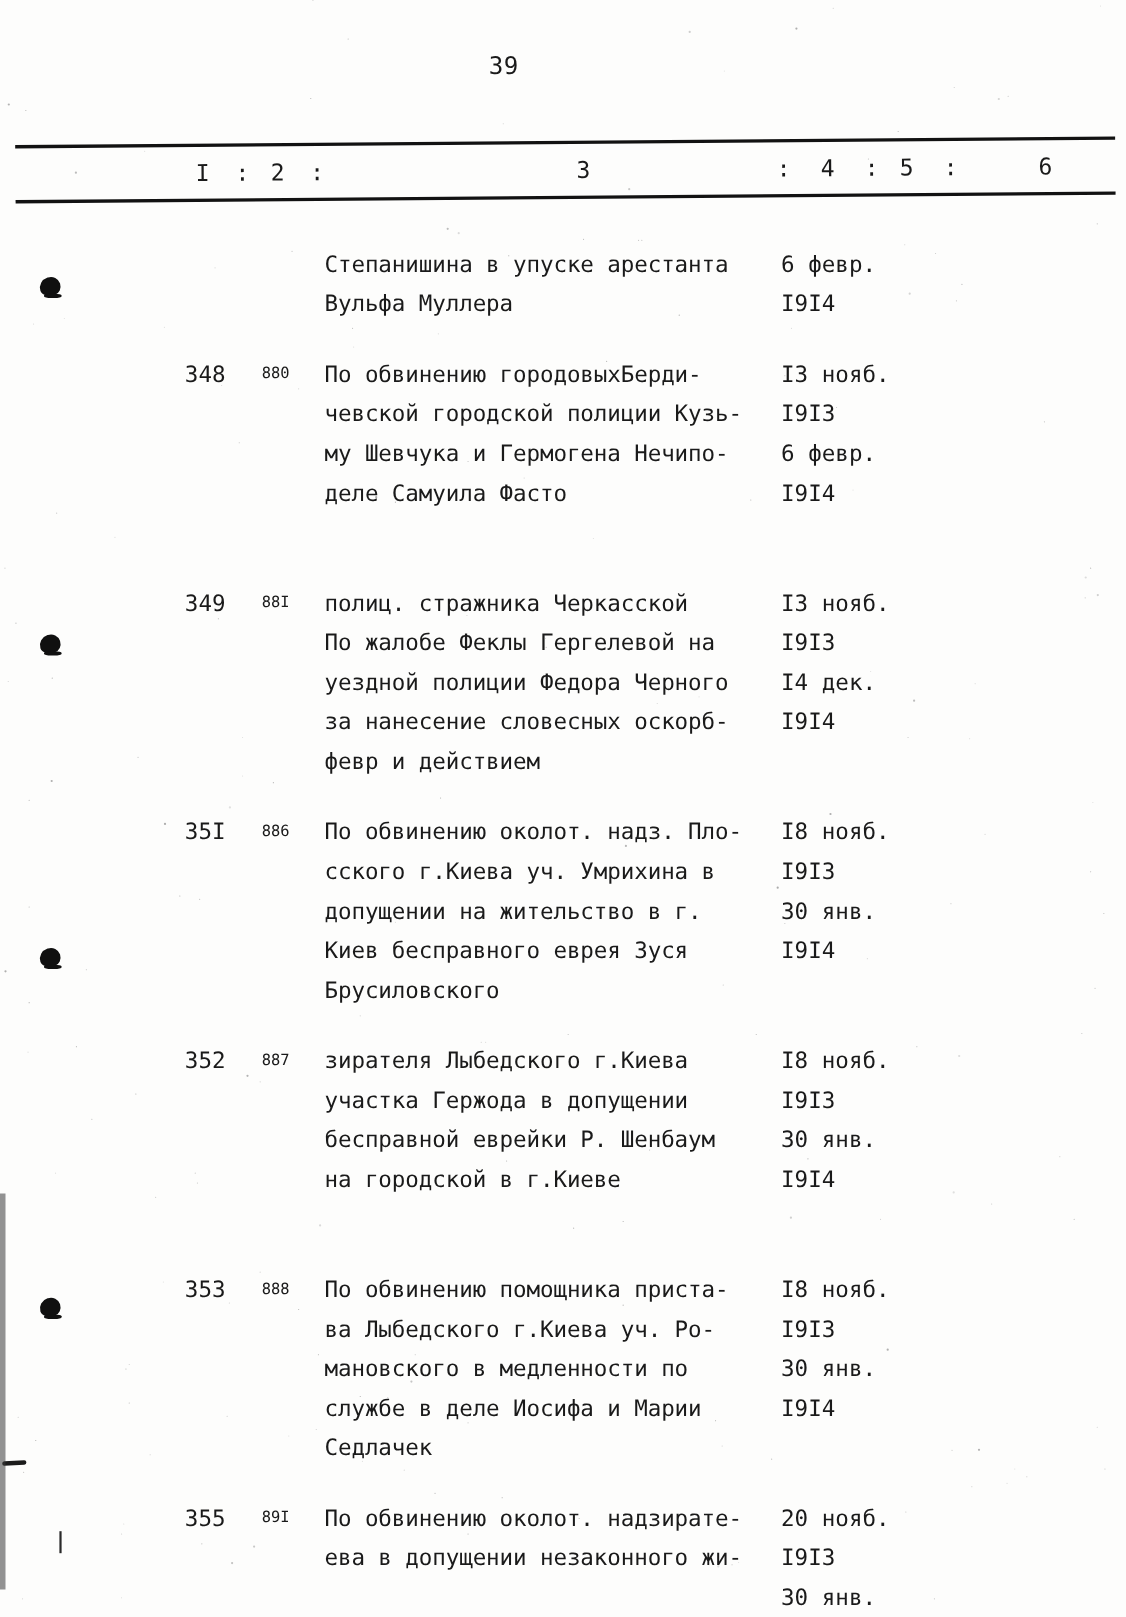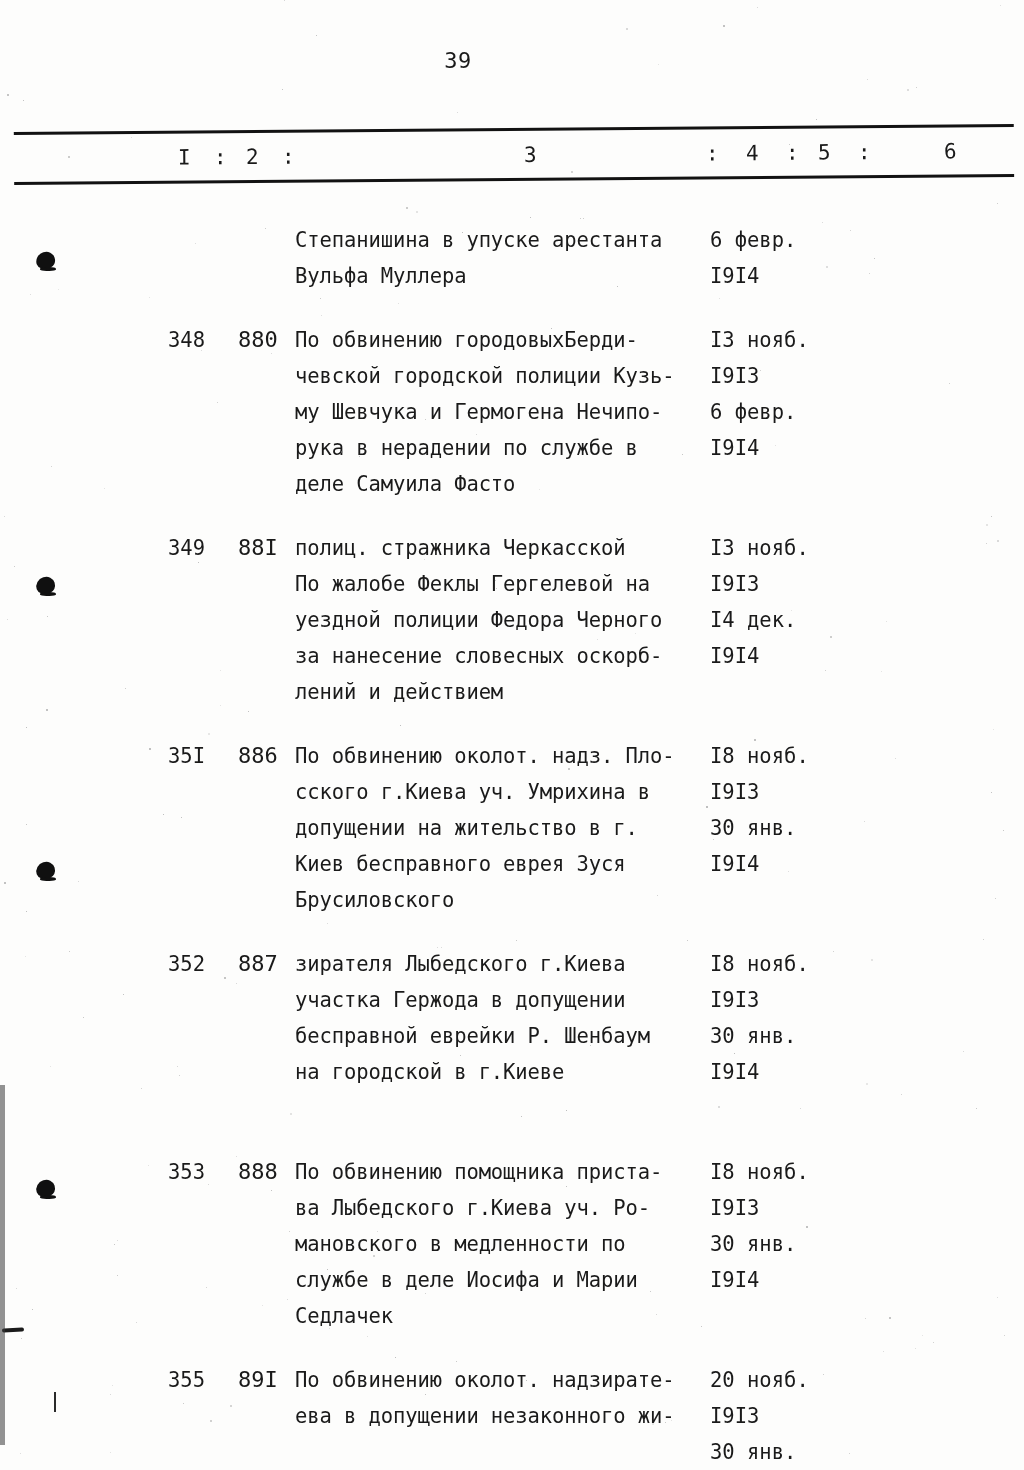--- a/index.html
+++ b/index.html
@@ -104,21 +104,21 @@
     font-size: 20.5px;
     line-height: 36px;
     white-space: pre;
   }
   .entry-file-col {
     position: absolute;
     left: 238px;
     top: 0;
     width: 60px;
     text-align: left;
-    font-size: 22px;
+    font-size: 14px;
     line-height: 36px;
     white-space: pre;
   }
   .entry-body {
     position: absolute;
     left: 295px;
     top: 0;
     width: 408px;
   }
   .body-line {
@@ -214,39 +214,38 @@
           <div class="date-line">I9I4</div>
         </div>
       </div>
       <div class="entry" style="height: 208px; top: 0px;">
         <div class="entry-num-col">348</div>
         <div class="entry-file-col">880</div>
         <div class="entry-body">
           <div class="body-line">По обвинению городовыхБерди-</div>
           <div class="body-line">чевской городской полиции Кузь-</div>
           <div class="body-line">му Шевчука и Гермогена Нечипо-</div>
-          <div class="body-line">рука в нерадении по службе в</div>
           <div class="body-line">деле Самуила Фасто</div>
         </div>
         <div class="entry-dates">
           <div class="date-line">I3 нояб.</div>
           <div class="date-line">I9I3</div>
           <div class="date-line">6 февр.</div>
           <div class="date-line">I9I4</div>
         </div>
       </div>
       <div class="entry" style="height: 208px; top: 0px;">
         <div class="entry-num-col">349</div>
         <div class="entry-file-col">88I</div>
         <div class="entry-body">
           <div class="body-line">полиц. стражника Черкасской</div>
           <div class="body-line">По жалобе Феклы Гергелевой на</div>
           <div class="body-line">уездной полиции Федора Черного</div>
           <div class="body-line">за нанесение словесных оскорб-</div>
-          <div class="body-line">лений и действием</div>
+          <div class="body-line">февр и действием</div>
         </div>
         <div class="entry-dates">
           <div class="date-line">I3 нояб.</div>
           <div class="date-line">I9I3</div>
           <div class="date-line">I4 дек.</div>
           <div class="date-line">I9I4</div>
         </div>
       </div>
       <div class="entry" style="height: 208px; top: 0px;">
         <div class="entry-num-col">35I</div>

